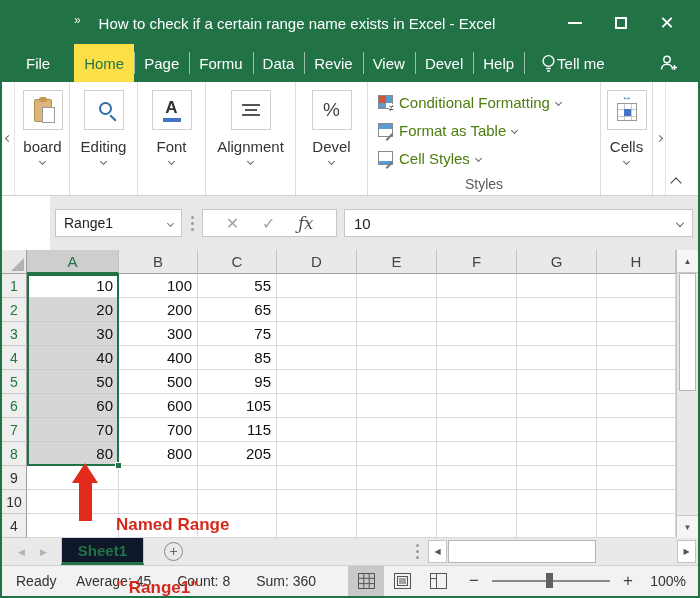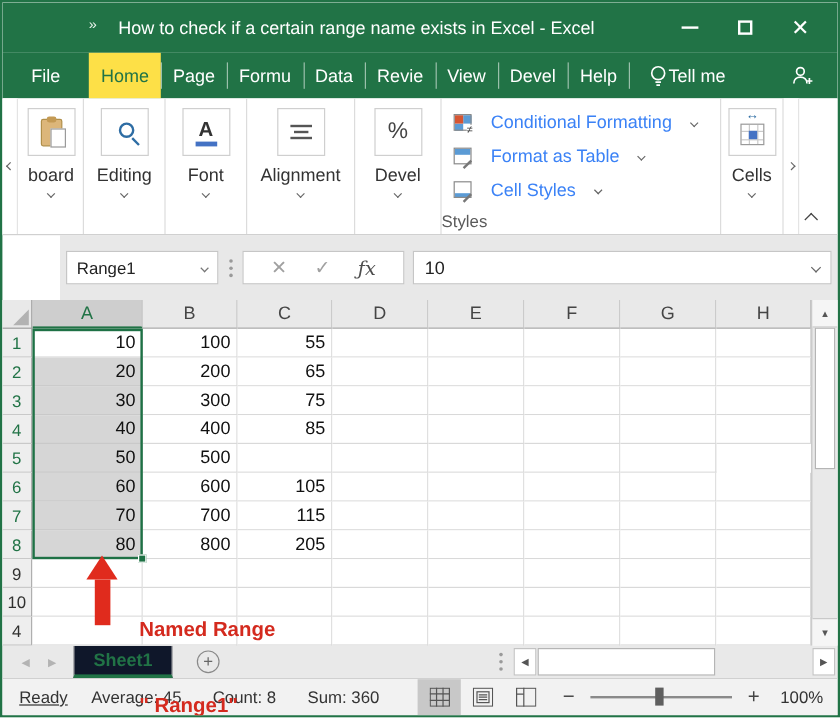--- a/index.html
+++ b/index.html
@@ -34,22 +34,22 @@
   .rbtn { width:40px; height:40px; border:1px solid #cfcfcf; background:#fff; display:flex; align-items:center; justify-content:center; margin-bottom:8px; }
   .rlabel { font-size:15px; color:#333; margin-bottom:4px; white-space:nowrap; }
   .chev { display:inline-block; width:6px; height:6px; border-right:1.5px solid #666; border-bottom:1.5px solid #666; transform:rotate(45deg); }
   .chev.sm { width:5px; height:5px; }
   .chev.right { transform:rotate(-45deg); }
   .chev.up { transform:rotate(225deg); border-color:#444; width:8px; height:8px; }
   
   .g-board{width:54px;} .g-editing{width:68px;} .g-font{width:68px;} .g-alignment{width:90px;} .g-number{width:72px;}
   .g-styles { width:233px; align-items:flex-start; padding:6px 0 0 10px; }
   .g-cells { width:52px; }
-  .styles-item { display:flex; align-items:center; gap:16px; height:28px; font-size:15px; color:#3b82f6; white-space:nowrap; }
-  .styles-caption { position:absolute; bottom:3px; left:0; right:0; font-size:14px; color:#5a5a5a; }
+  .styles-item { display:flex; align-items:center; gap:6px; height:28px; font-size:15px; color:#4d7c0f; white-space:nowrap; }
+  .styles-caption { position:absolute; bottom:3px; left:0; right:0; text-align:center; font-size:14px; color:#5a5a5a; }
   .rstrip { width:13px; border-right:1px solid #e4e4e4; display:flex; align-items:center; justify-content:center; background:#fff; }
   .rend { flex:1; position:relative; }
   .collapse-btn { position:absolute; right:12px; bottom:8px; width:20px; height:16px; display:flex; align-items:flex-end; justify-content:center; }
 
   
   .clipboard-icon { width:18px; height:23px; background:#dcb67a; border:1px solid #b08f4a; border-radius:2px; position:relative; }
   .clipboard-icon::before { content:""; position:absolute; top:-3px; left:4px; width:8px; height:5px; background:#c49a54; border-radius:2px; }
   .clipboard-icon::after { content:""; position:absolute; right:-4px; bottom:-2px; width:11px; height:14px; background:#fff; border:1px solid #9a9a9a; }
   .search-icon { width:13px; height:13px; border:2px solid #2e6da4; border-radius:50%; position:relative; margin:-4px -4px 0 0; }
   .search-icon::after { content:""; position:absolute; width:2px; height:8px; background:#2e6da4; left:11px; top:10px; transform:rotate(-45deg); }
@@ -124,21 +124,21 @@
   .addsheet { margin-left:20px; display:flex; align-items:center; }
   .addsheet .circ { width:19px; height:19px; border:1px solid #8a8a8a; border-radius:50%; color:#666; font-size:14px; line-height:17px; text-align:center; }
   .tabbar .vdots { margin-left:auto; margin-right:8px; align-self:center; }
   .hscroll { width:268px; display:flex; align-items:stretch; margin:2px 2px 2px 0; }
   .hs-btn { width:19px; background:#fff; border:1px solid #c3c3c3; display:flex; align-items:center; justify-content:center; font-size:8px; color:#555; }
   .hs-thumb { width:148px; background:#fff; border:1px solid #b5b5b5; margin-left:1px; }
   .hs-track { flex:1; }
 
   
   .statusbar { height:30px; background:#f2f2f2; display:flex; align-items:center; font-size:14px; color:#333; padding-left:14px; flex:none; }
-  .st-ready { width:60px;text-decoration:underline; }
+  .st-ready { width:60px; }
   .st-stat { margin-right:26px; white-space:nowrap; }
   .viewicons { display:flex; align-items:stretch; height:30px; margin-left:6px; }
   .vicon { width:36px; display:flex; align-items:center; justify-content:center; }
   .vicon.active { background:#c8c8c8; }
   .zoomctl { margin-left:auto; display:flex; align-items:center; padding-right:12px; }
   .zminus, .zplus { font-size:17px; color:#444; width:20px; text-align:center; }
   .ztrack { width:118px; height:2px; background:#8a8a8a; margin:0 8px; position:relative; }
   .zhandle { position:absolute; left:54px; top:-7px; width:7px; height:15px; background:#5f5f5f; }
   .zlevel { width:48px; text-align:right; }
 </style>
@@ -352,20 +352,21 @@
             <div class="cell"></div>
             <div class="cell"></div>
             <div class="cell"></div>
             <div class="cell"></div>
             <div class="cell"></div>
           </div>
           <div class="brow">
             <div class="rh">5</div>
             <div class="cell sel">50</div>
             <div class="cell">500</div>
+            <div class="cell">95</div>
             <div class="cell"></div>
             <div class="cell"></div>
             <div class="cell"></div>
             <div class="cell"></div>
             <div class="cell"></div>
           </div>
           <div class="brow">
             <div class="rh">6</div>
             <div class="cell sel">60</div>
             <div class="cell">600</div>

